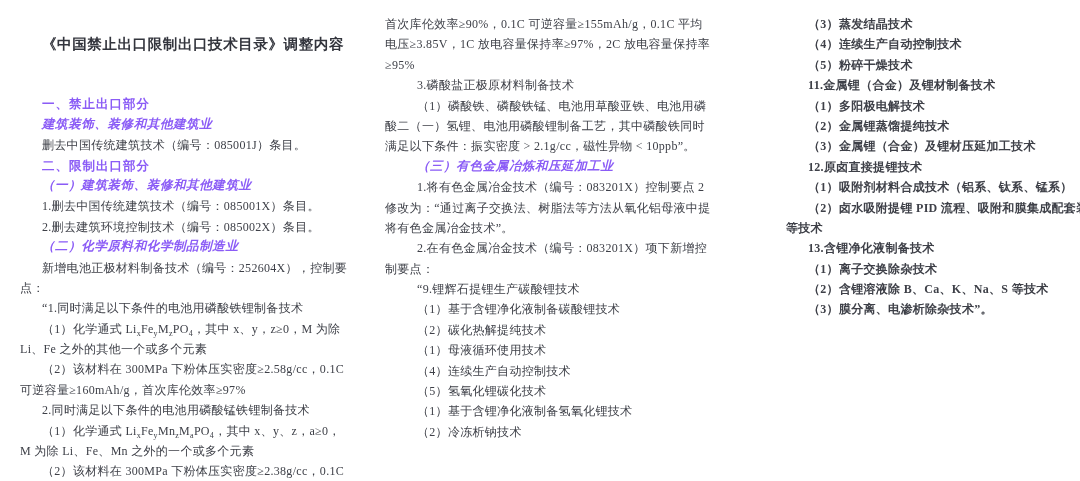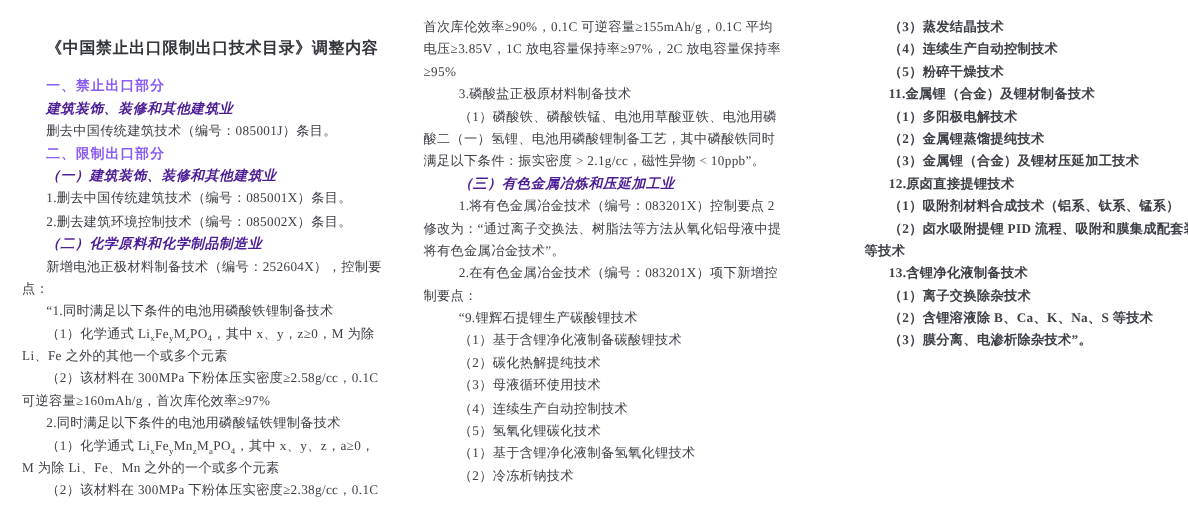--- a/index.html
+++ b/index.html
@@ -24,35 +24,36 @@
     letter-spacing: 0.3px;
   }
   .in { padding-left: 22px; }
   #col-1 .in { padding-left: 32px; }
   .title {
     font-family: "Liberation Sans", "DejaVu Sans", sans-serif;
     font-weight: bold;
     font-size: 14.5px;
     color: #33353d;
     letter-spacing: 0.6px;
-    margin-bottom: 14px;
+    margin-bottom: 40px;
   }
   .h1 {
     font-family: "Liberation Sans", "DejaVu Sans", sans-serif;
     font-weight: bold;
     font-size: 12.5px;
     color: #8b5cf6;
     letter-spacing: 1px;
   }
   .h2 {
     font-weight: bold;
     font-style: italic;
     font-size: 12.5px;
-    color: #4c1d95;
+    color: #8b5cf6;
     letter-spacing: 0.6px;
+    font-family: Liberation Mono, monospace;
   }
   sub { font-size: 8px; line-height: 0; }
 </style>
 </head>
 <body>
 
 <div class="page" style="background: rgb(255, 255, 255); color: rgb(62, 64, 72);">
   <div class="col" id="col-0">
       <div class="line title in">《中国禁止出口限制出口技术目录》调整内容</div>
       <div class="line h1 in">一、禁止出口部分</div>
@@ -85,21 +86,21 @@
       <div class="line body">满足以下条件：振实密度 &gt; 2.1g/cc，磁性异物 &lt; 10ppb”。</div>
       <div class="line h2 in">（三）有色金属冶炼和压延加工业</div>
       <div class="line body in">1.将有色金属冶金技术（编号：083201X）控制要点 2</div>
       <div class="line body">修改为：“通过离子交换法、树脂法等方法从氧化铝母液中提</div>
       <div class="line body">将有色金属冶金技术”。</div>
       <div class="line body in">2.在有色金属冶金技术（编号：083201X）项下新增控</div>
       <div class="line body">制要点：</div>
       <div class="line body in">“9.锂辉石提锂生产碳酸锂技术</div>
       <div class="line body in">（1）基于含锂净化液制备碳酸锂技术</div>
       <div class="line body in">（2）碳化热解提纯技术</div>
-      <div class="line body in">（3）母液循环使用技术</div>
+      <div class="line body in">（1）母液循环使用技术</div>
       <div class="line body in">（4）连续生产自动控制技术</div>
       <div class="line body in">（5）氢氧化锂碳化技术</div>
       <div class="line body in">（1）基于含锂净化液制备氢氧化锂技术</div>
       <div class="line body in">（2）冷冻析钠技术</div>
     </div>
   <div class="col" id="col-2">
       <div class="line body in">（3）蒸发结晶技术</div>
       <div class="line body in">（4）连续生产自动控制技术</div>
       <div class="line body in">（5）粉碎干燥技术</div>
       <div class="line body in">11.金属锂（合金）及锂材制备技术</div>

